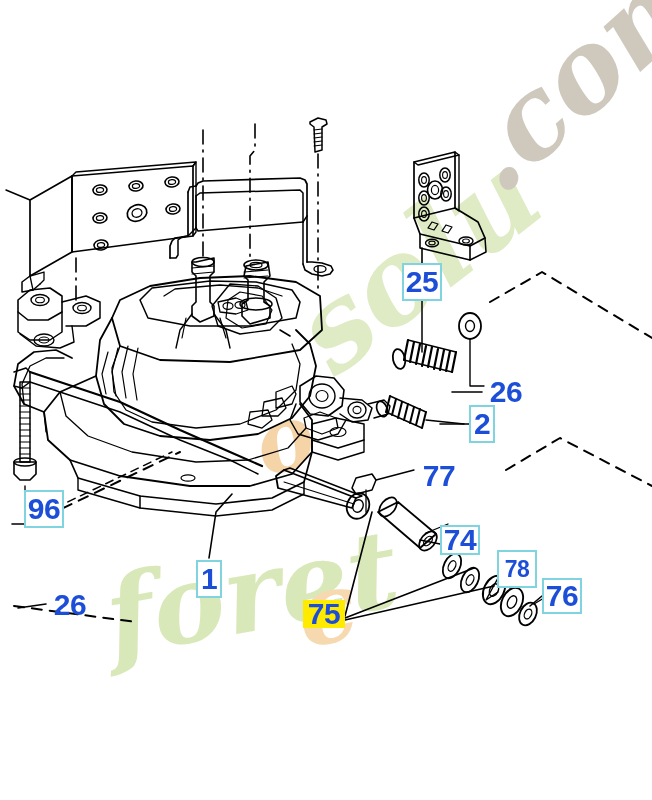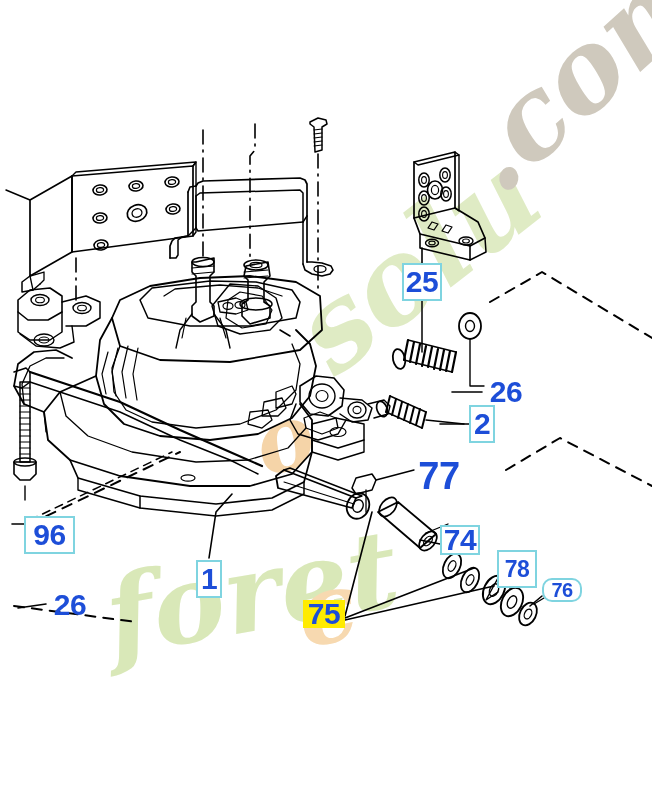--- a/index.html
+++ b/index.html
@@ -411,45 +411,45 @@
   </div>
 
   <div class="callout plain" style="left:482px; top:375px; width:48px; height:34px; font-size:30px;">
     <span>26</span>
   </div>
 
   <div class="callout boxed" style="left:469px; top:405px; width:26px; height:38px; font-size:30px;">
     <span>2</span>
   </div>
 
-  <div class="callout plain" style="left:416px; top:460px; width:46px; height:32px; font-size:38px;">
+  <div class="callout plain" style="left:416px; top:460px; width:46px; height:32px; font-size:30px;">
     <span>77</span>
   </div>
 
-  <div class="callout boxed" style="left:24px; top:516px; width:51px; height:38px; font-size:30px;">
+  <div class="callout boxed" style="left:24px; top:490px; width:40px; height:38px; font-size:30px;">
     <span>96</span>
   </div>
 
   <div class="callout boxed" style="left:196px; top:560px; width:26px; height:38px; font-size:30px;">
     <span>1</span>
   </div>
 
   <div class="callout plain" style="left:46px; top:588px; width:48px; height:34px; font-size:30px;">
     <span>26</span>
   </div>
 
   <div class="callout boxed" style="left:440px; top:525px; width:40px; height:30px; font-size:30px;">
     <span>74</span>
   </div>
 
   <div class="callout boxed" style="left:497px; top:550px; width:40px; height:38px; font-size:23px;">
     <span>78</span>
   </div>
 
-  <div class="callout boxed" style="left:542px; top:578px; width:40px; height:24px; font-size:20px;border-radius:10px;">
+  <div class="callout boxed" style="left:542px; top:578px; width:40px; height:36px; font-size:30px;">
     <span>76</span>
   </div>
 
   <div class="callout highlight" style="left:303px; top:600px; width:42px; height:28px; font-size:30px;">
     <span>75</span>
   </div>
 
 </div>
 
 </body></html>

